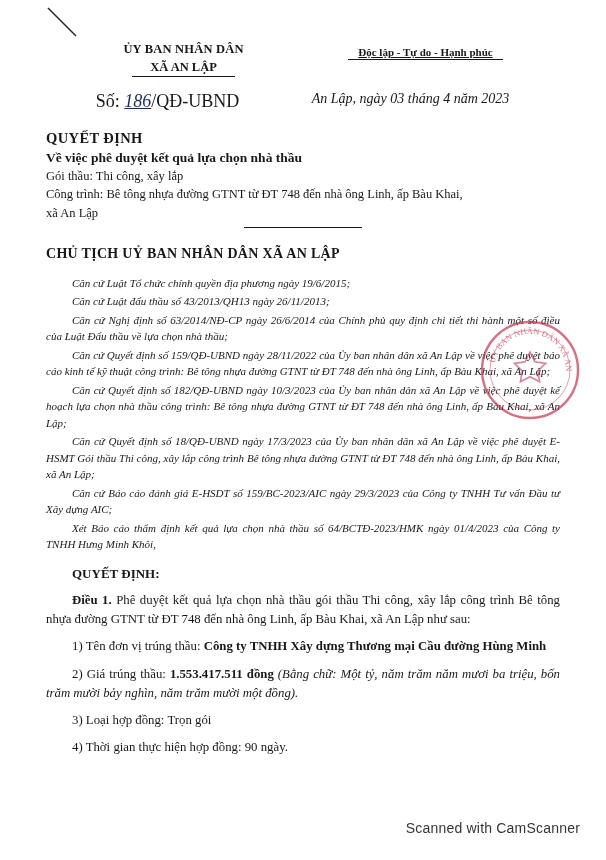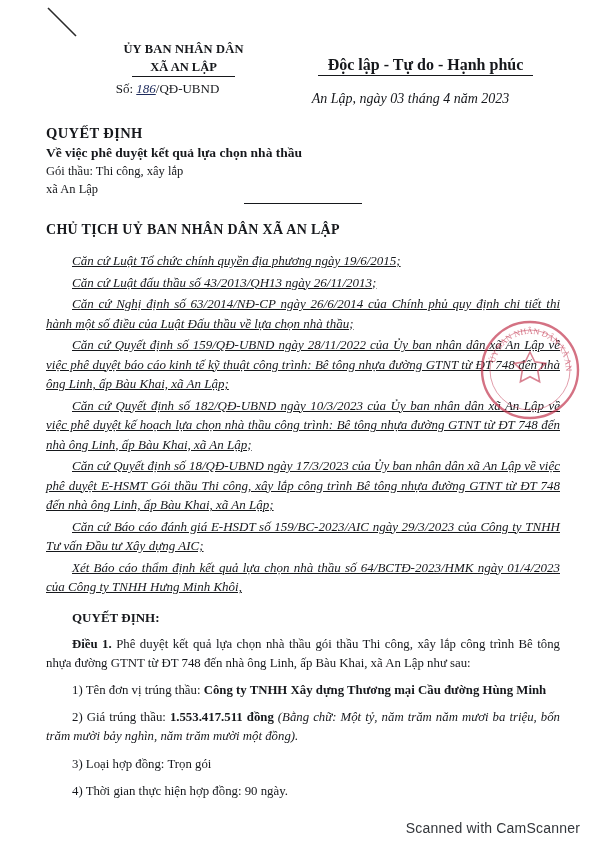--- a/index.html
+++ b/index.html
@@ -61,30 +61,31 @@
     border-bottom: 1.2px solid #16181c;
     padding: 0 18px 1px 18px;
     margin-top: 2px;
   }
   .nation-line1 {
     font-size: 13.5px;
     font-weight: bold;
     letter-spacing: .1px;
   }
   .nation-line2 {
-    font-size: 16px;
+    font-size: 11px;
     font-weight: bold;
     display: inline-block;
     border-bottom: 1.2px solid #16181c;
     padding: 0 10px 1px 10px;
+    margin-top: 4px;
+    text-decoration: underline;
+  }
+  .doc-no {
+    font-size: 18px;
     margin-top: 14px;
-  }
-  .doc-no {
-    font-size: 13px;
-    margin-top: 4px;
     padding-left: 28px;
     text-align: center;
   }
   .doc-no .num {
     font-style: italic;
     text-decoration: underline;
     color: #1d2a5c;
   }
   .place-date {
     font-size: 14px;
@@ -138,27 +139,26 @@
     font-weight: bold;
     margin-top: 18px;
     letter-spacing: .3px;
   }
 
   
   .bases {
     margin-top: 13px;
   }
   .basis {
-    font-size: 13px;
+    font-size: 11px;
     font-style: italic;
     line-height: 1.5;
     text-align: justify;
     text-indent: 26px;
     margin-bottom: 2px;
-    text-decoration: underline;
   }
   .decide-head {
     font-size: 13px;
     font-weight: bold;
     margin-top: 13px;
     text-indent: 26px;
   }
   .para {
     font-size: 12.8px;
     line-height: 1.5;
@@ -227,20 +227,21 @@
     </div>
     <div class="right">
       <div class="place-date">An Lập, ngày 03 tháng 4 năm 2023</div>
     </div>
   </div>
 
   <div class="title-block">
     <div class="t-decision">QUYẾT ĐỊNH</div>
     <div class="t-about">Về việc phê duyệt kết quả lựa chọn nhà thầu</div>
     <div class="t-pkg">Gói thầu: Thi công, xây lắp</div>
+    <div class="t-work">Công trình: Bê tông nhựa đường GTNT từ ĐT 748 đến nhà ông Linh, ấp Bàu Khai,</div>
     <div class="t-work">xã An Lập</div>
     <div class="rule"></div>
   </div>
 
   <div class="t-authority">CHỦ TỊCH UỶ BAN NHÂN DÂN XÃ AN LẬP</div>
 
   <div class="bases">
     <div class="basis">Căn cứ Luật Tổ chức chính quyền địa phương ngày 19/6/2015;</div>
     <div class="basis">Căn cứ Luật đấu thầu số 43/2013/QH13 ngày 26/11/2013;</div>
     <div class="basis">Căn cứ Nghị định số 63/2014/NĐ-CP ngày 26/6/2014 của Chính phủ quy định chi tiết thi hành một số điều của Luật Đấu thầu về lựa chọn nhà thầu;</div>

